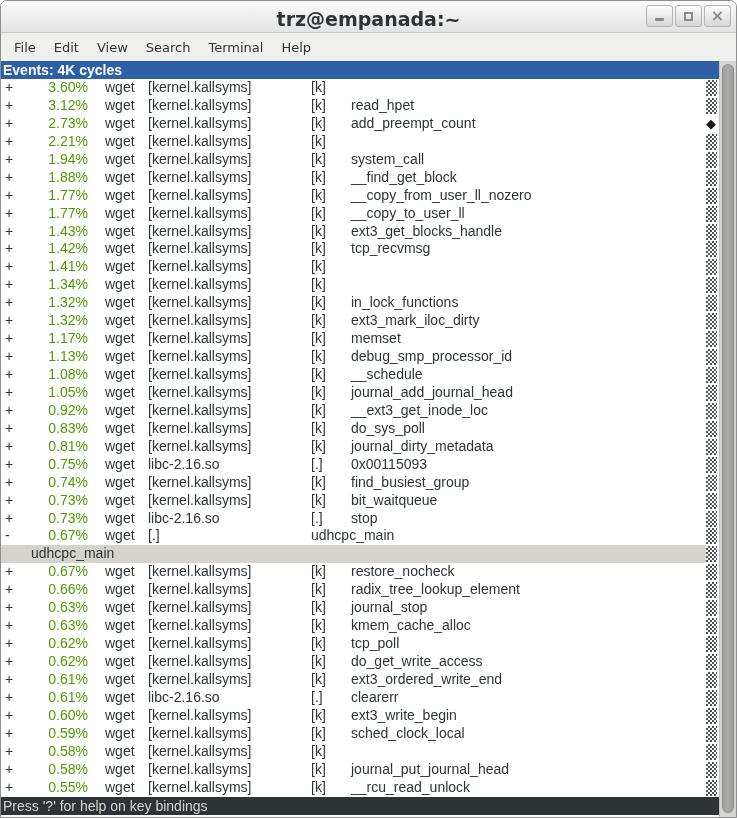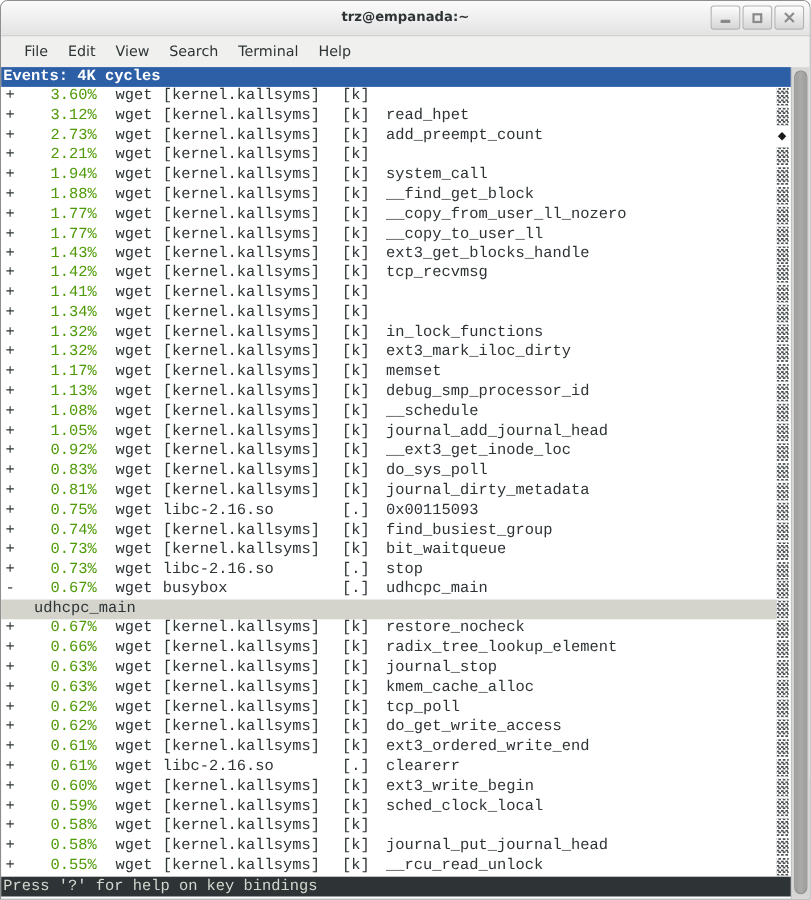--- a/index.html
+++ b/index.html
@@ -15,46 +15,46 @@
   }
 
   
   .titlebar {
     height:32px; position:relative;
     background:linear-gradient(#fbfbfb, #e3e3e3);
     border-bottom:1px solid #c9c9c9;
   }
   .title {
     position:absolute; left:0; right:0; top:7px;
-    text-align:center; font-size:12px; font-weight:bold; color:#2e3436;
+    text-align:center; font-size:19px; font-weight:bold; color:#2e3436;
   }
   .winbtns { position:absolute; right:5px; top:4px; display:flex; gap:2px; }
   .wbtn {
     width:27px; height:22px;
     background:linear-gradient(#fdfdfd, #d6d6d6);
     border:1px solid #b3b3b3; border-radius:3px;
     display:flex; align-items:center; justify-content:center;
   }
   .glyph-min { width:9px; height:3px; background:#8a8a8a; border-radius:1px; margin-top:6px; }
   .glyph-max { width:9px; height:9px; border:2px solid #8a8a8a; }
   .glyph-close { color:#8a8a8a; font-size:16px; font-weight:bold; line-height:1; }
 
   
   .menubar {
     height:28px; background:#f0f0ee;
-    display:flex; align-items:center; padding-left:12px;
+    display:flex; align-items:center; padding-left:4px;
   }
   .menu-item {
     font-size:13px; color:#2e3436; padding:5px 9px; border-radius:3px;
   }
 
   
   .term {
     position:relative; height:647px; background:#ffffff;
-    font-family:Liberation Mono, monospace; font-size:14px; color:var(--fg, #2e3436);
+    font-family:Liberation Sans, sans-serif; font-size:14px; color:var(--fg, #2e3436);
   }
   .term-content { position:absolute; left:0; top:0; width:718px; }
   .events-bar {
     height:18px; line-height:18px; background:var(--header_bg, #2d5fa7);
     color:#ffffff; font-weight:bold; padding-left:2px; white-space:nowrap;
   }
   .rows { width:718px; }
   .row {
     position:relative; height:17.95px; line-height:17.95px;
     width:705px; white-space:nowrap;
@@ -372,21 +372,20 @@
     <span class="c dso">libc-2.16.so</span>
     <span class="c priv">[.]</span>
     <span class="c sym">stop</span>
   <span class="scroll-cell shade"></span>
           </div>
           <div class="row">
     <span class="c m">-</span>
     <span class="c pct">0.67%</span>
     <span class="c gap"></span>
     <span class="c comm">wget</span>
-    <span class="c dso">busybox</span>
     <span class="c priv">[.]</span>
     <span class="c sym">udhcpc_main</span>
   <span class="scroll-cell shade"></span>
           </div>
           <div class="row callchain selected"><span>udhcpc_main</span><span class="scroll-cell shade"></span></div>
           <div class="row">
     <span class="c m">+</span>
     <span class="c pct">0.67%</span>
     <span class="c gap"></span>
     <span class="c comm">wget</span>

